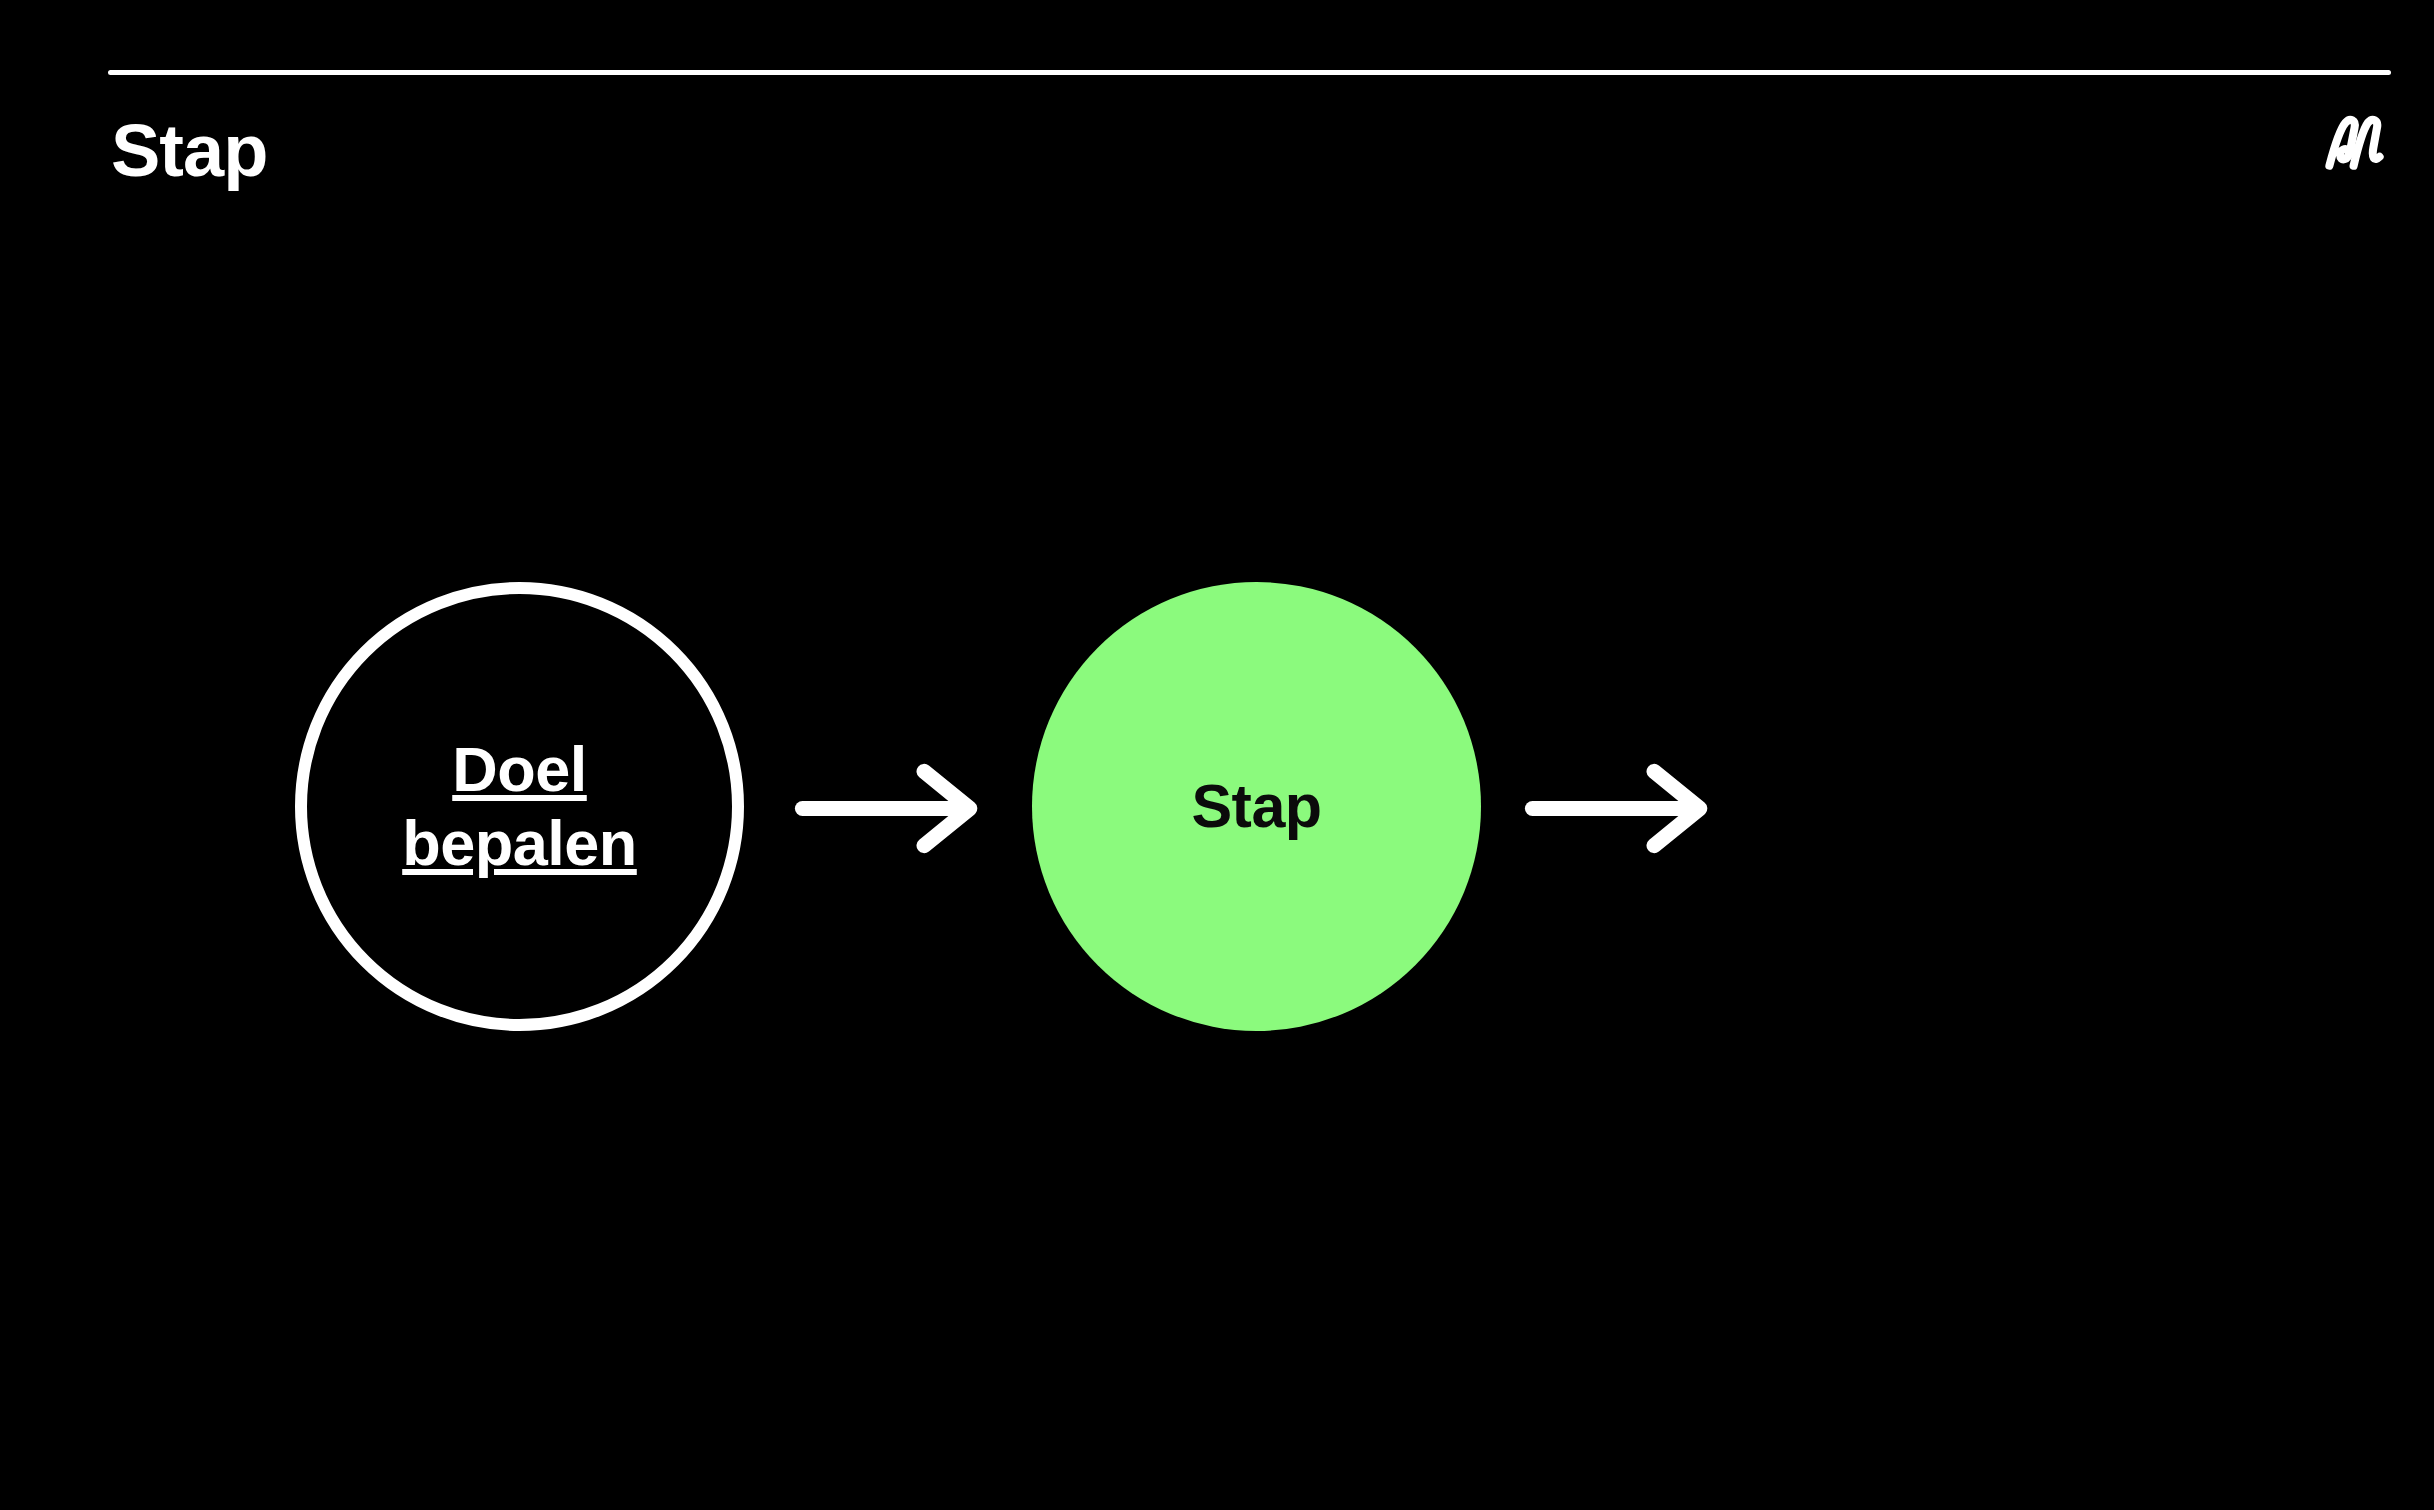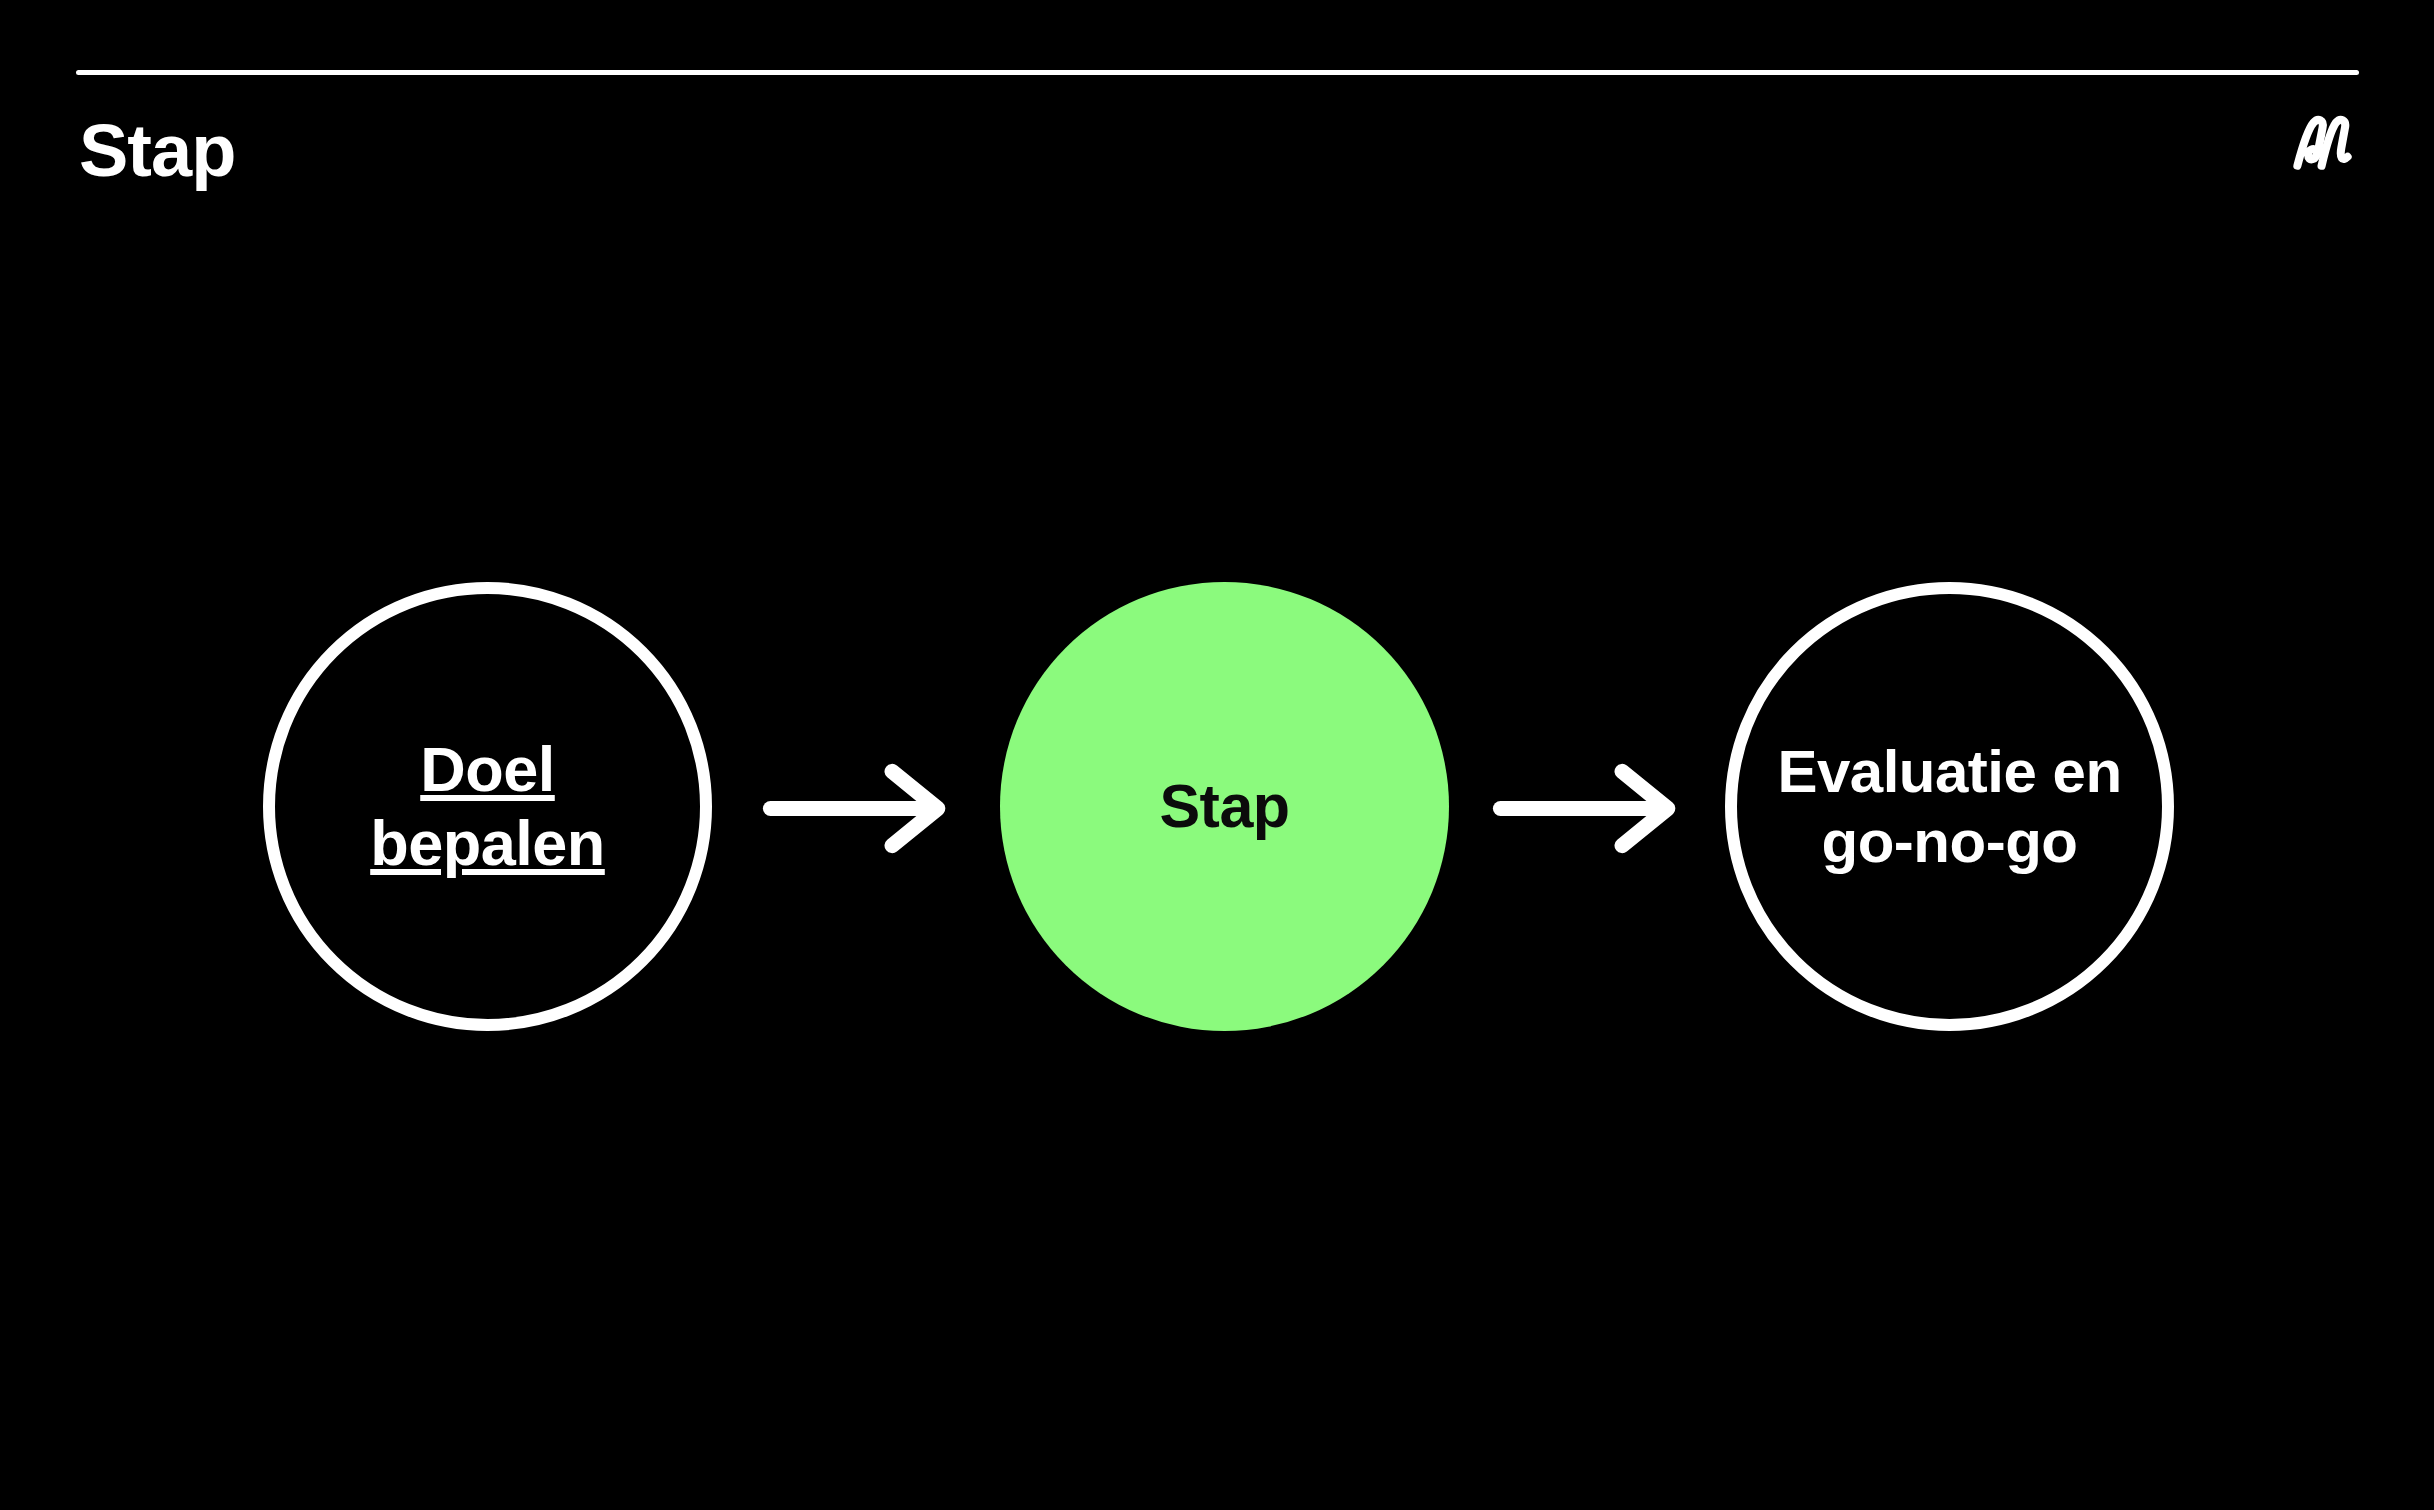--- a/index.html
+++ b/index.html
@@ -10,20 +10,21 @@
   }
   *{margin:0;padding:0;box-sizing:border-box;}
   html,body{background:var(--background);}
   body{
     font-family:"Liberation Sans","DejaVu Sans",sans-serif;
     width:2435px;height:1510px;overflow:hidden;
   }
   .stage{
     position:relative;width:2025px;height:1510px;
     background:var(--background);
+    margin-left:32px;
   }
   
   .header-rule{
     position:absolute;left:76px;top:70px;width:2283px;height:4.8px;
     background:var(--white);border-radius:2.9px;
   }
   .page-title{
     position:absolute;left:79px;top:110px;
     color:var(--white);font-size:74px;font-weight:700;
     letter-spacing:-1px;line-height:1.1;white-space:nowrap;
@@ -99,19 +100,15 @@
     <div class="node-label">Stap</div>
   </div>
 
   <div class="connector connector--c2">
     <svg viewBox="0 0 200 104" fill="none" stroke="currentColor" stroke-width="16" stroke-linecap="round" stroke-linejoin="round" aria-hidden="true">
       <line x1="10" y1="52" x2="176" y2="52"></line>
       <polyline points="138,13 186,52 138,91"></polyline>
     </svg>
   </div>
 
-  <div class="node node--outline node--n3">
-    <div class="node-label">Evaluatie en
-go-no-go</div>
-  </div>
 
 </div>
 
 
 </body></html>

